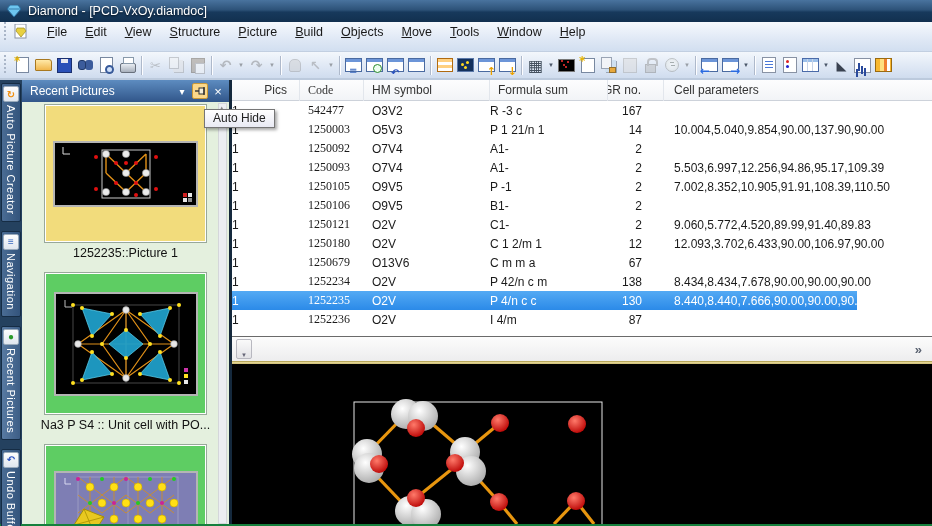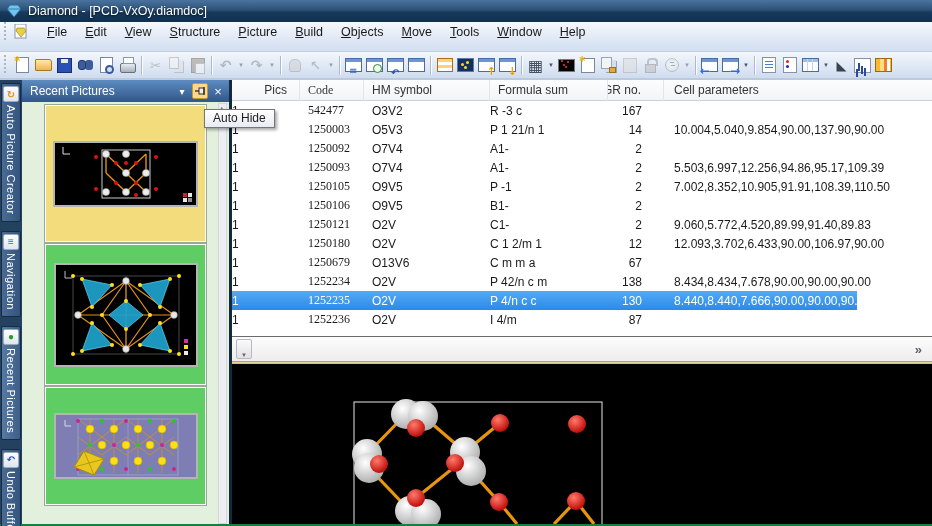--- a/index.html
+++ b/index.html
@@ -292,20 +292,21 @@
                   <circle cx="81" cy="52" r="2"></circle>
     </g>
     <g>
       <rect x="128" y="50" width="4" height="4" fill="#d02020"></rect>
                   <rect x="133" y="50" width="4" height="4" fill="#e8e8e8"></rect>
       <rect x="128" y="55" width="4" height="4" fill="#e8e8e8"></rect>
                   <rect x="133" y="55" width="4" height="4" fill="#909090"></rect>
     </g>
   </svg></span>
           </div>
+          <div class="thumb-caption">1252235::Picture 1</div>
           <div class="thumb-card" style="background: rgb(94, 205, 99); height: 143px;">
             <span class="thumb-img"><svg id="tpl-t2" width="140" height="100" viewBox="0 0 140 100">
     <rect width="140" height="100" fill="#000"></rect>
     <path d="M9,6 v7 M9,13 h7" stroke="#bbb" stroke-width="1" fill="none"></path>
     <rect x="17" y="11" width="106" height="78" fill="none" stroke="#777" stroke-width=".6"></rect>
     <line x1="70" y1="11" x2="70" y2="89" stroke="#777" stroke-width=".5"></line>
     <g stroke="#e09018" stroke-width="1.2" fill="none">
       <path d="M70,16 L118,50 L70,84 L22,50 Z M70,16 L70,84 M22,50 L118,50 M70,16 L46,50 L70,84 L94,50 Z"></path>
     </g>
     <g fill="#1f9fc9" stroke="#66e0ff" stroke-width=".7" opacity=".95">
@@ -343,20 +344,21 @@
                   <circle cx="46" cy="50" r="2"></circle>
                   <circle cx="94" cy="50" r="2"></circle>
     </g>
     <g>
       <rect x="128" y="74" width="4" height="4" fill="#cc33aa"></rect>
                   <rect x="128" y="80" width="4" height="4" fill="#ffe020"></rect>
                   <rect x="128" y="86" width="4" height="4" fill="#e8e8e8"></rect>
     </g>
   </svg></span>
           </div>
+          <div class="thumb-caption">Na3 P S4 :: Unit cell with PO...</div>
           <div class="thumb-card" style="background: rgb(94, 205, 99); height: 120px;">
             <span class="thumb-img"><svg id="tpl-t3" width="140" height="62" viewBox="0 0 140 62">
     <rect width="140" height="62" fill="#7e7eb4"></rect>
     <path d="M9,5 v6 M9,11 h6" stroke="#d8d8f0" stroke-width="1" fill="none"></path>
     <rect x="22" y="4" width="100" height="56" fill="none" stroke="#a8a8c8" stroke-width=".7"></rect>
     <line x1="72" y1="4" x2="72" y2="60" stroke="#a8a8c8" stroke-width=".6"></line>
     <g stroke="#d89018" stroke-width=".8" fill="none">
       <path d="M22,4 L46,22 L70,4 M22,40 L46,22 L70,40 M70,4 L94,22 L118,4 M70,40 L94,22 L118,40
                M22,22 L46,40 L70,22 M70,22 L94,40 L118,22 M34,4 L34,58 M58,4 L58,58 M82,4 L82,58 M106,4 L106,58"></path>
     </g>

